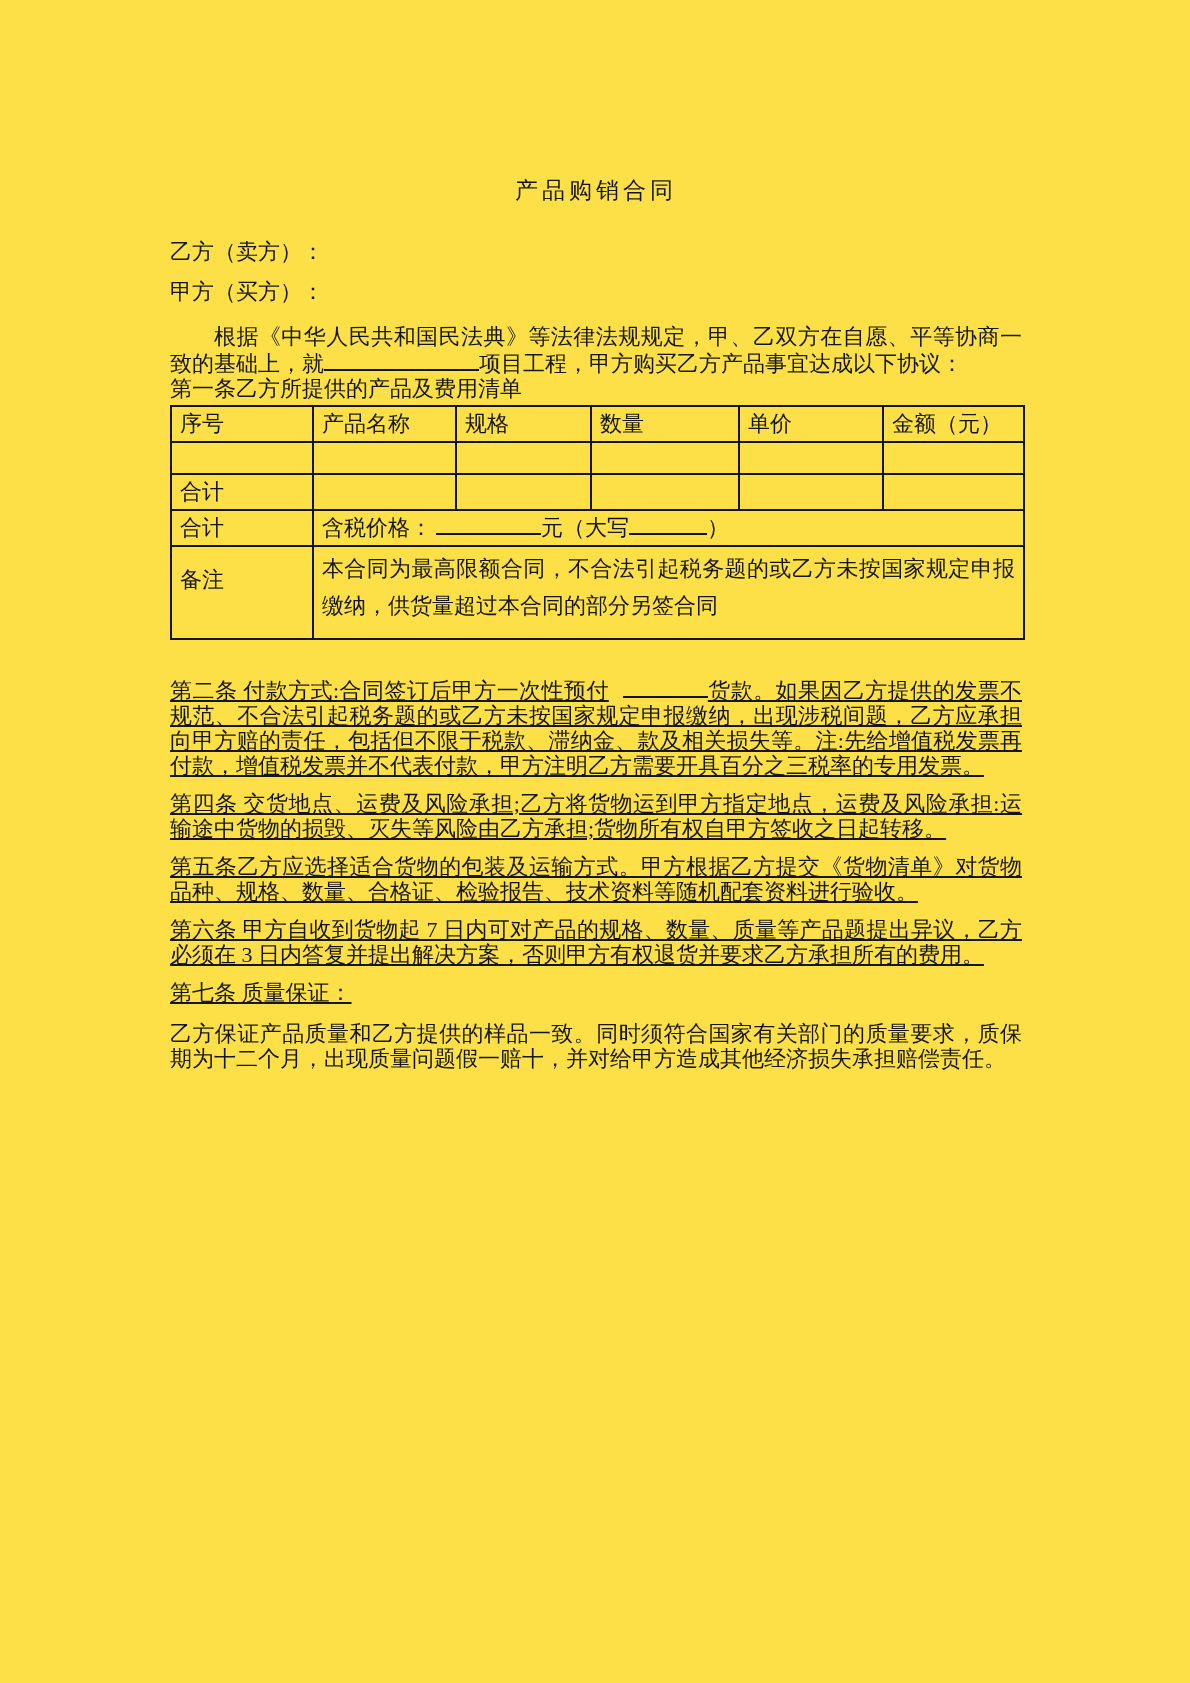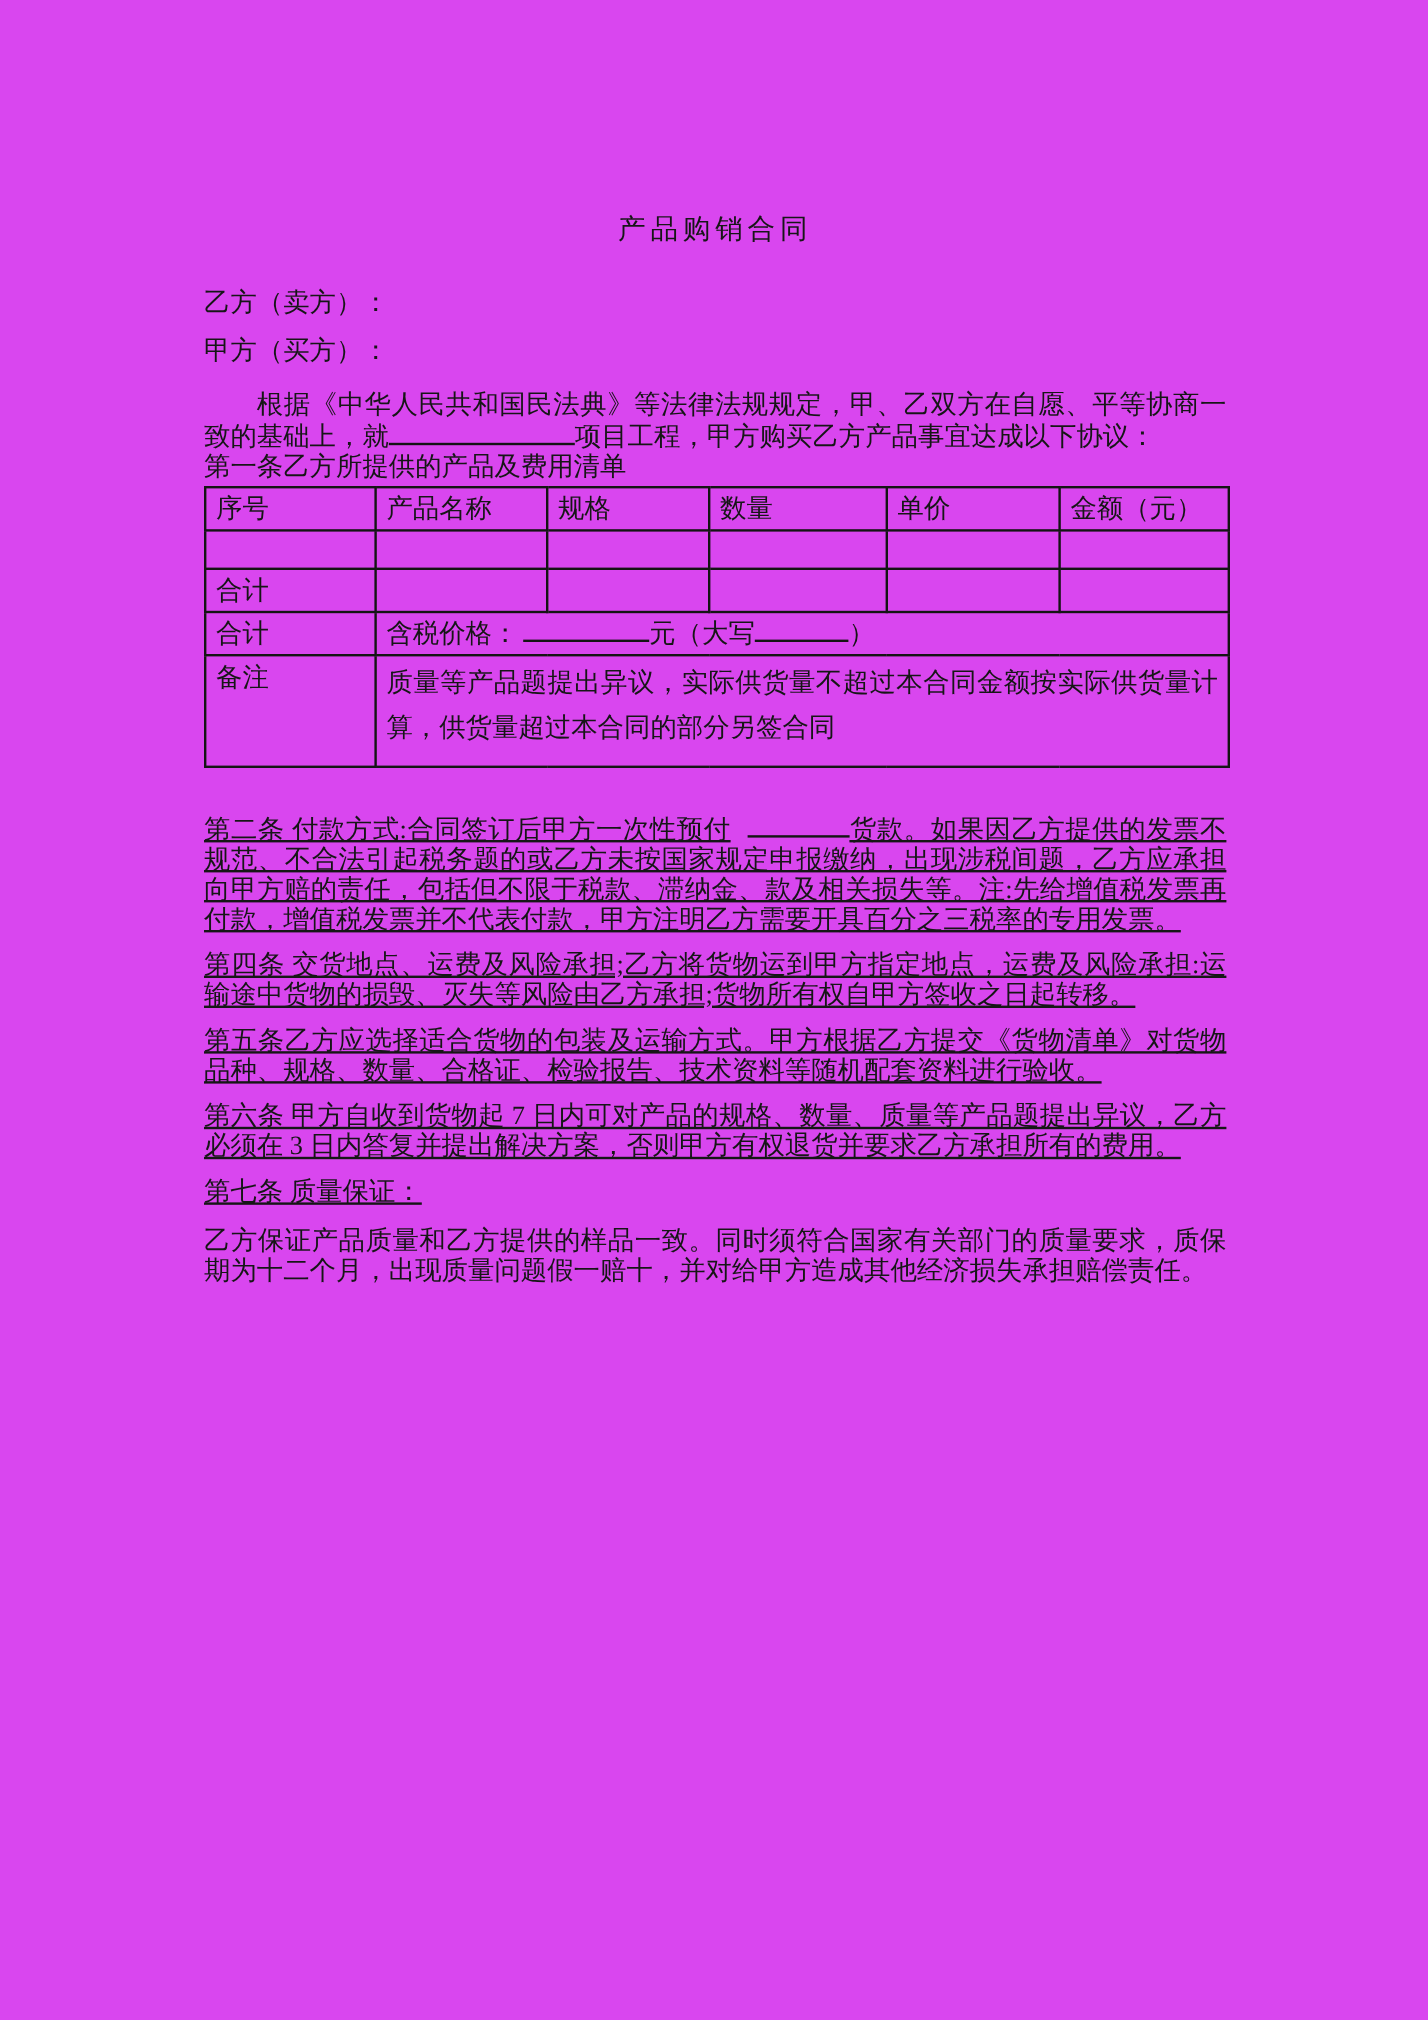--- a/index.html
+++ b/index.html
@@ -1,21 +1,21 @@
 <!DOCTYPE html>
 <html><head>
 <meta charset="utf-8">
 <style>
   * { margin: 0; padding: 0; box-sizing: border-box; }
   html, body { background: #ffffff; }
   .page {
     position: relative;
     width: 1190px;
     height: 1683px;
-    background: #d946ef;
+    background: #fde047;
     color: #161616;
     font-family: "Liberation Serif", serif;
     font-size: 22px;
     padding: 176px 168px 0 170px;
     overflow: hidden;
   }
   .title {
     font-size: 23px;
     font-weight: normal;
     text-align: center;
@@ -112,22 +112,22 @@
         <td></td>
         <td></td>
         <td></td>
         <td></td>
       </tr>
       <tr class="r-tax">
         <td>合计</td>
         <td colspan="5"><span>含税价格：</span><span class="blank blank-price"></span><span>元（大写</span><span class="blank blank-caps"></span><span>）</span></td>
       </tr>
       <tr class="r-remark">
-        <td style="vertical-align:top; padding-top:3px;">备注</td>
-        <td colspan="5" class="remark-cell">质量等产品题提出异议，实际供货量不超过本合同金额按实际供货量计算，供货量超过本合同的部分另签合同</td>
+        <td style="vertical-align:top; padding-top:18px;">备注</td>
+        <td colspan="5" class="remark-cell">本合同为最高限额合同，不合法引起税务题的或乙方未按国家规定申报缴纳，供货量超过本合同的部分另签合同</td>
       </tr>
     </tbody>
   </table>
 
   <p class="art art-after-table"><span>第二条 付款方式:合同签订后甲方一次性预付</span><span class="blank blank-pay"></span><span>货款。如果因乙方提供的发票不规范、不合法引起税务题的或乙方未按国家规定申报缴纳，出现涉税间题，乙方应承担向甲方赔的责任，包括但不限于税款、滞纳金、款及相关损失等。注:先给增值税发票再付款，增值税发票并不代表付款，甲方注明乙方需要开具百分之三税率的专用发票。</span></p>
 
 
   <p class="art">第四条 交货地点、运费及风险承担;乙方将货物运到甲方指定地点，运费及风险承担:运输途中货物的损毁、灭失等风险由乙方承担;货物所有权自甲方签收之日起转移。</p>
 
   <p class="art">第五条乙方应选择适合货物的包装及运输方式。甲方根据乙方提交《货物清单》对货物品种、规格、数量、合格证、检验报告、技术资料等随机配套资料进行验收。</p>

